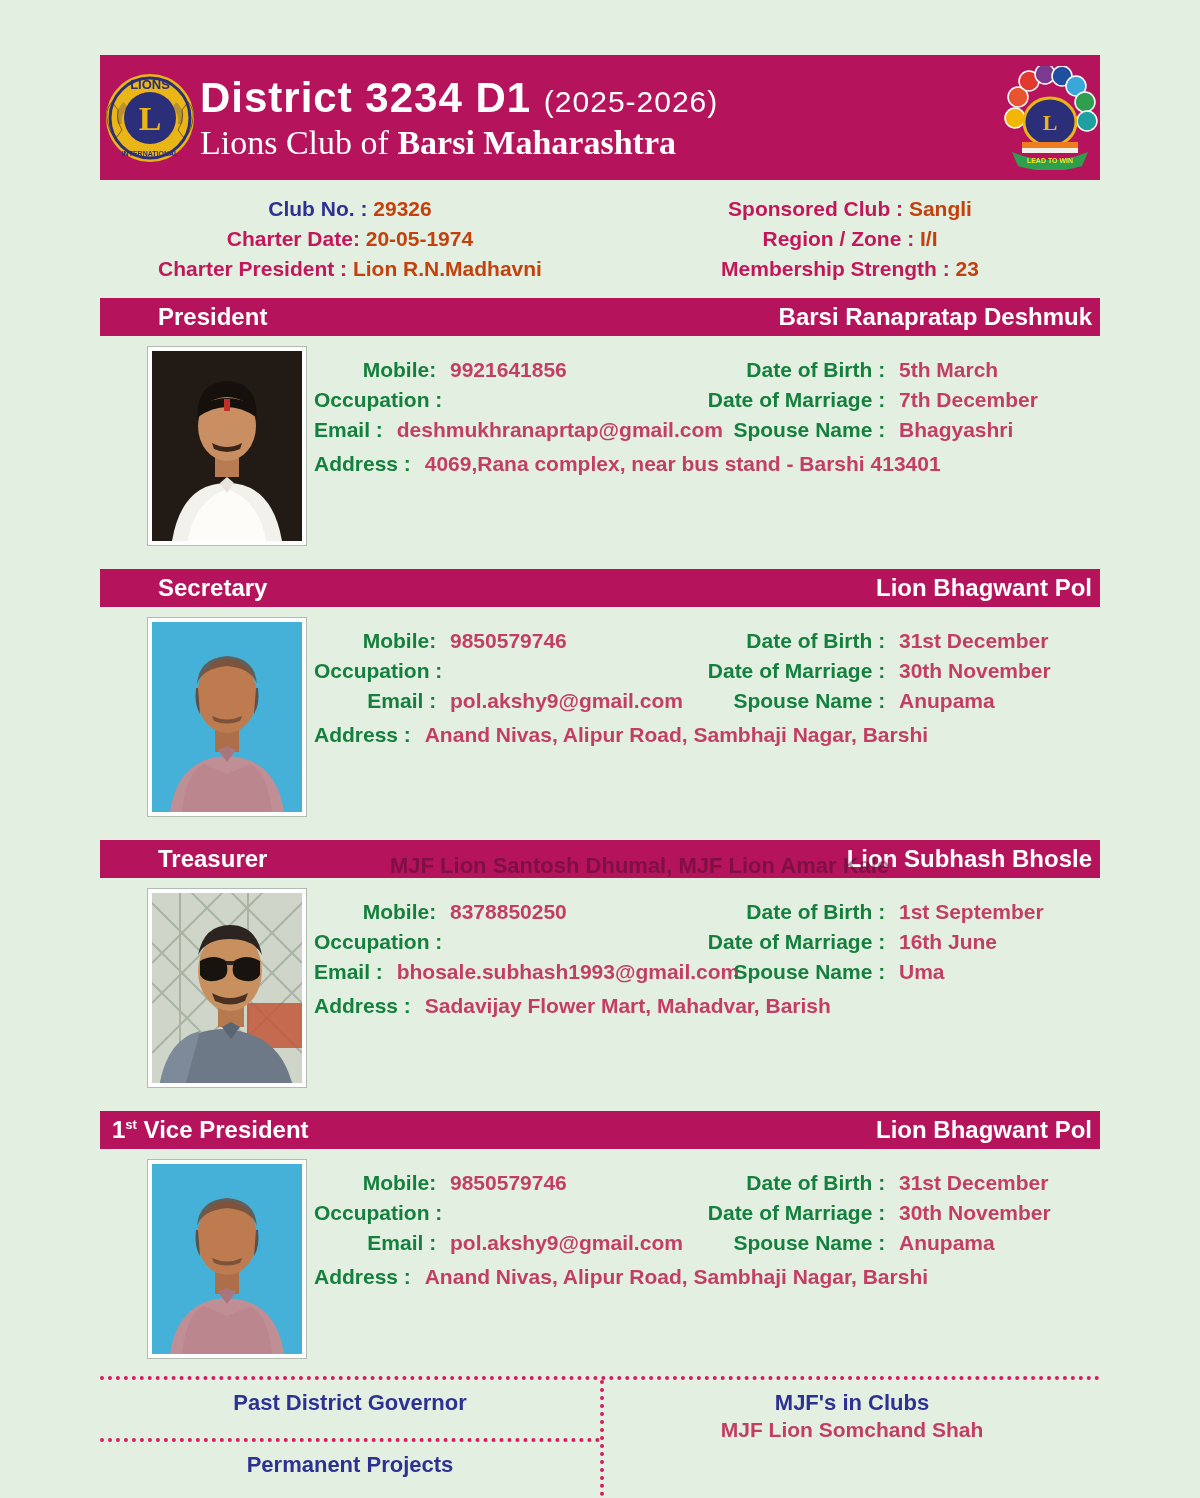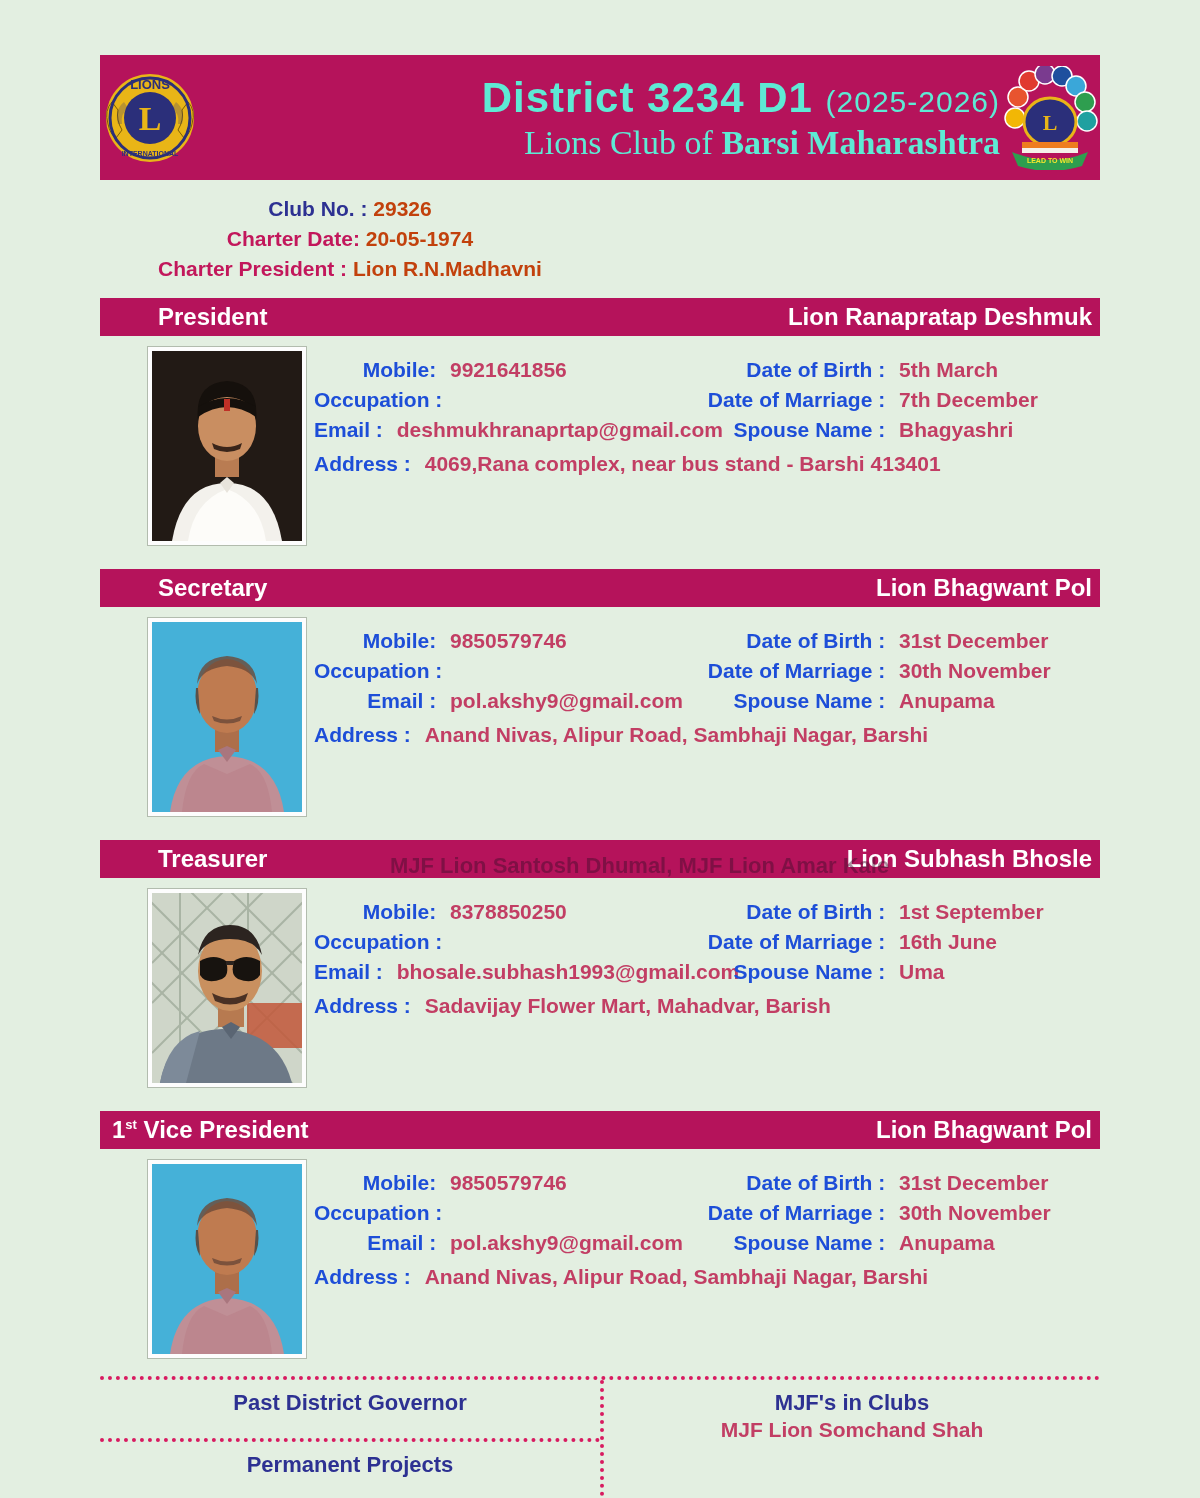--- a/index.html
+++ b/index.html
@@ -10,21 +10,21 @@
     overflow:hidden;
   }
   .page { position:relative; width:1000px; margin-left:100px; padding-top:55px; }
 
   
   .header-band {
     height:125px; background:#b5135b;
     display:flex; align-items:center;
   }
   .logo-box { width:100px; display:flex; justify-content:center; }
-  .header-titles { flex:1; text-align:right; color:#5eead4; }
+  .header-titles { flex:1; text-align:left; color:#ffffff; }
   .title-line1 { font-size:42px; font-weight:bold; letter-spacing:1px; }
   .title-line1 .year { font-size:30px; font-weight:normal; }
   .title-line2 { font-family:"Liberation Serif", serif; font-size:34px; margin-top:2px; }
   .title-line2 .club-name { font-weight:bold; }
 
   
   .club-info { display:flex; padding:14px 0 8px; }
   .club-info .half { width:50%; text-align:center; }
   .info-row { font-size:21px; font-weight:bold; line-height:30px; }
   .lbl-crimson { color:#c2175b; }
@@ -58,21 +58,21 @@
   .photo {
     width:158px; height:198px; margin-left:48px; flex:none;
     border:4px solid #fdfdfd; outline:1px solid #b2bcae; background:#ccc;
   }
   .photo svg { display:block; width:100%; height:100%; }
   .fields { flex:1; padding-left:8px; padding-top:8px; }
   .fields-grid { display:flex; }
   .col-left { width:385px; }
   .col-right { flex:1; }
   .frow { display:flex; font-size:21px; font-weight:bold; line-height:30px; }
-  .frow .flabel { color:#1d4ed8; text-align:right; white-space:pre; }
+  .frow .flabel { color:#15803d; text-align:right; white-space:pre; }
   .col-left .flabel { width:128px; }
   .col-right .flabel { width:192px; }
   .frow .fvalue { color:#c23e64; margin-left:8px; white-space:nowrap; }
   .address-row { margin-top:4px; }
 
   
   .bottom {
     border-top:4px dotted #d81b60;
     display:flex; min-height:200px;
   }
@@ -138,25 +138,36 @@
       <div class="info-row">
         <span class="lbl-blue">Club No. : </span><span class="val-blue">29326</span>
       </div>
       <div class="info-row">
         <span class="lbl-crimson">Charter Date: </span><span class="val-blue">20-05-1974</span>
       </div>
       <div class="info-row">
         <span class="lbl-crimson">Charter President : </span><span class="val-blue">Lion R.N.Madhavni</span>
       </div>
     </div>
+    <div class="half">
+      <div class="info-row">
+        <span class="lbl-crimson">Sponsored Club : </span><span class="val-blue">Sangli</span>
+      </div>
+      <div class="info-row">
+        <span class="lbl-crimson">Region / Zone : </span><span class="val-blue">I/I</span>
+      </div>
+      <div class="info-row">
+        <span class="lbl-crimson">Membership Strength : </span><span class="val-blue">23</span>
+      </div>
+    </div>
   </div>
 
   <div class="band">
     <span class="band-title">President</span>
-    <span class="band-name">Lion Ranapratap Deshmuk</span>
+    <span class="band-name">Barsi Ranapratap Deshmuk</span>
   </div>
   <div class="officer-row">
     <div class="photo">
       <svg viewBox="0 0 150 190">
         <rect width="150" height="190" fill="#221a15"></rect>
         <path d="M20 190 q10 -58 55 -58 q45 0 55 58z" fill="#f3f1ec"></path>
         <rect x="63" y="100" width="24" height="26" fill="#b97c52"></rect>
         <ellipse cx="75" cy="75" rx="29" ry="35" fill="#c98e61"></ellipse>
         <path d="M46 70 q-4 -38 29 -40 q33 2 29 40 q-2 -22 -29 -24 q-27 2 -29 24z" fill="#15100c"></path>
         <path d="M46 66 q29 -20 58 0 l0 -10 q-29 -18 -58 0z" fill="#15100c"></path>

